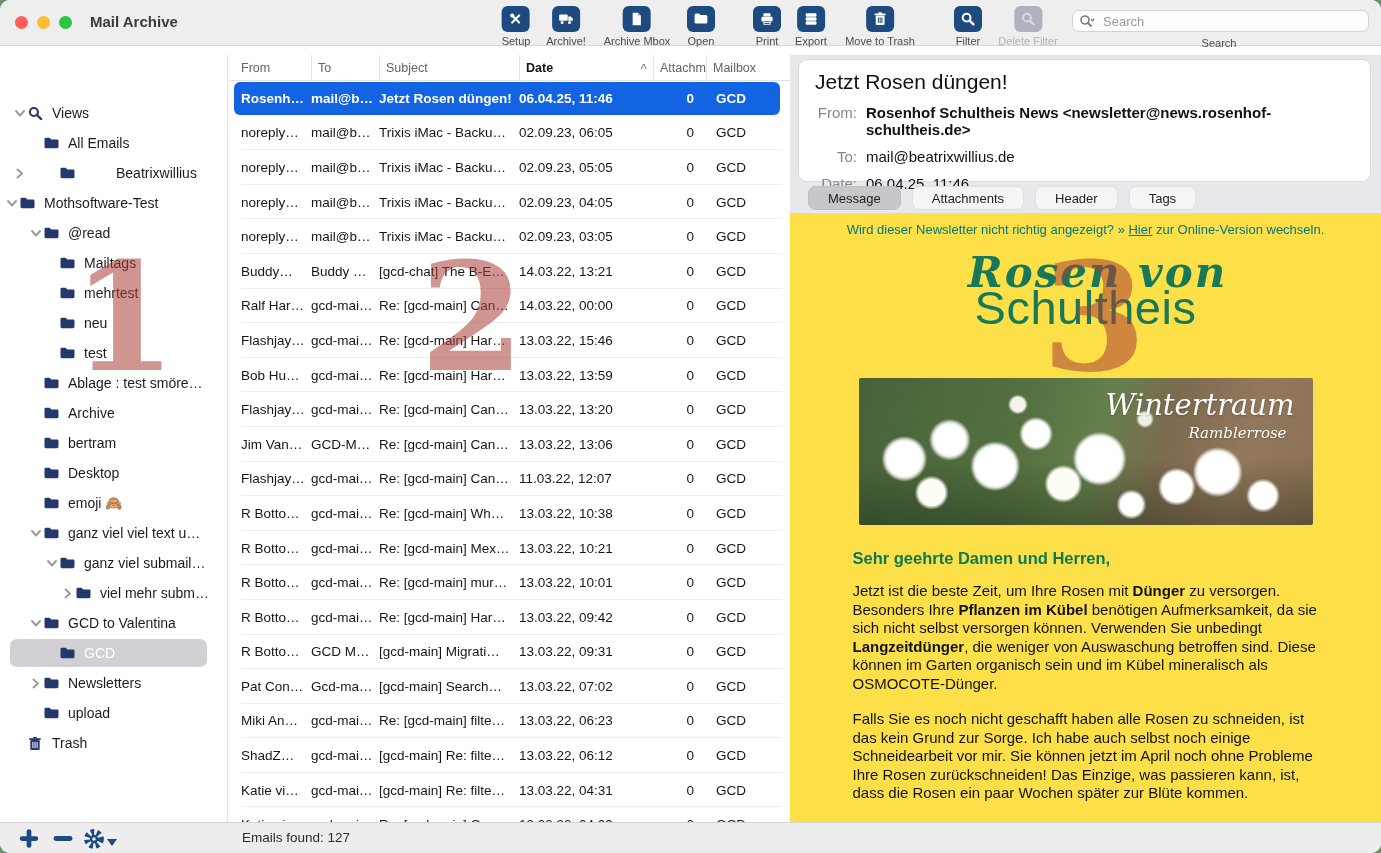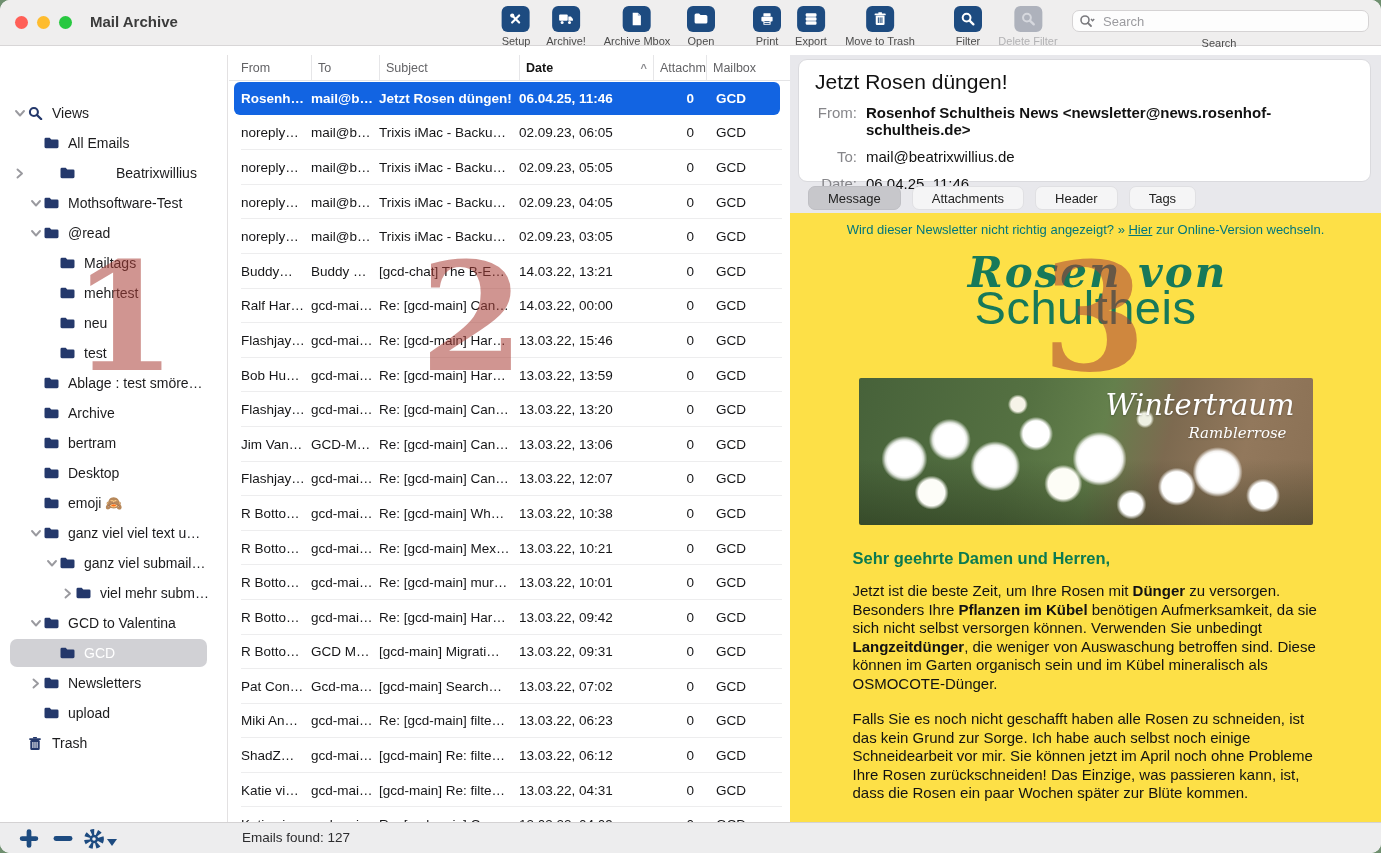--- a/index.html
+++ b/index.html
@@ -260,21 +260,21 @@
             <path d="M1.5 1.5 L6 5.5 L1.5 9.5" fill="none" stroke="#9a9a9f" stroke-width="1.9" stroke-linecap="round" stroke-linejoin="round"></path>
           </svg>
         </span>
         <span class="fic">
           <svg width="17" height="14" viewBox="0 0 16 14">
             <path d="M1 3.2 Q1 1.8 2.4 1.8 H6.2 l1.6 1.6 H13.6 Q15 3.4 15 4.8 V10.8 Q15 12.2 13.6 12.2 H2.4 Q1 12.2 1 10.8z" fill="#24386b"></path>
           </svg>
         </span>
         <span class="slabel">Beatrixwillius</span>
       </div>
-      <div class="srow" style="padding-left: 28px;">
+      <div class="srow" style="padding-left: 4px;">
         <span class="chev open">
           <svg width="8" height="11" viewBox="0 0 8 11">
             <path d="M1.5 1.5 L6 5.5 L1.5 9.5" fill="none" stroke="#9a9a9f" stroke-width="1.9" stroke-linecap="round" stroke-linejoin="round"></path>
           </svg>
         </span>
         <span class="fic">
           <svg width="17" height="14" viewBox="0 0 16 14">
             <path d="M1 3.2 Q1 1.8 2.4 1.8 H6.2 l1.6 1.6 H13.6 Q15 3.4 15 4.8 V10.8 Q15 12.2 13.6 12.2 H2.4 Q1 12.2 1 10.8z" fill="#24386b"></path>
           </svg>
         </span>
@@ -584,21 +584,21 @@
           <span class="c ">GCD-M…</span>
           <span class="c ">Re: [gcd-main] Can…</span>
           <span class="c ">13.03.22, 13:06</span>
           <span class="c att">0</span>
           <span class="c mb">GCD</span>
         </div>
         <div class="lrow lgrid">
           <span class="c ">Flashjay…</span>
           <span class="c ">gcd-mai…</span>
           <span class="c ">Re: [gcd-main] Can…</span>
-          <span class="c ">13.03.22, 12:07</span>
+          <span class="c ">11.03.22, 12:07</span>
           <span class="c att">0</span>
           <span class="c mb">GCD</span>
         </div>
         <div class="lrow lgrid">
           <span class="c ">R Botto…</span>
           <span class="c ">gcd-mai…</span>
           <span class="c ">Re: [gcd-main] Wh…</span>
           <span class="c ">13.03.22, 10:38</span>
           <span class="c att">0</span>
           <span class="c mb">GCD</span>

